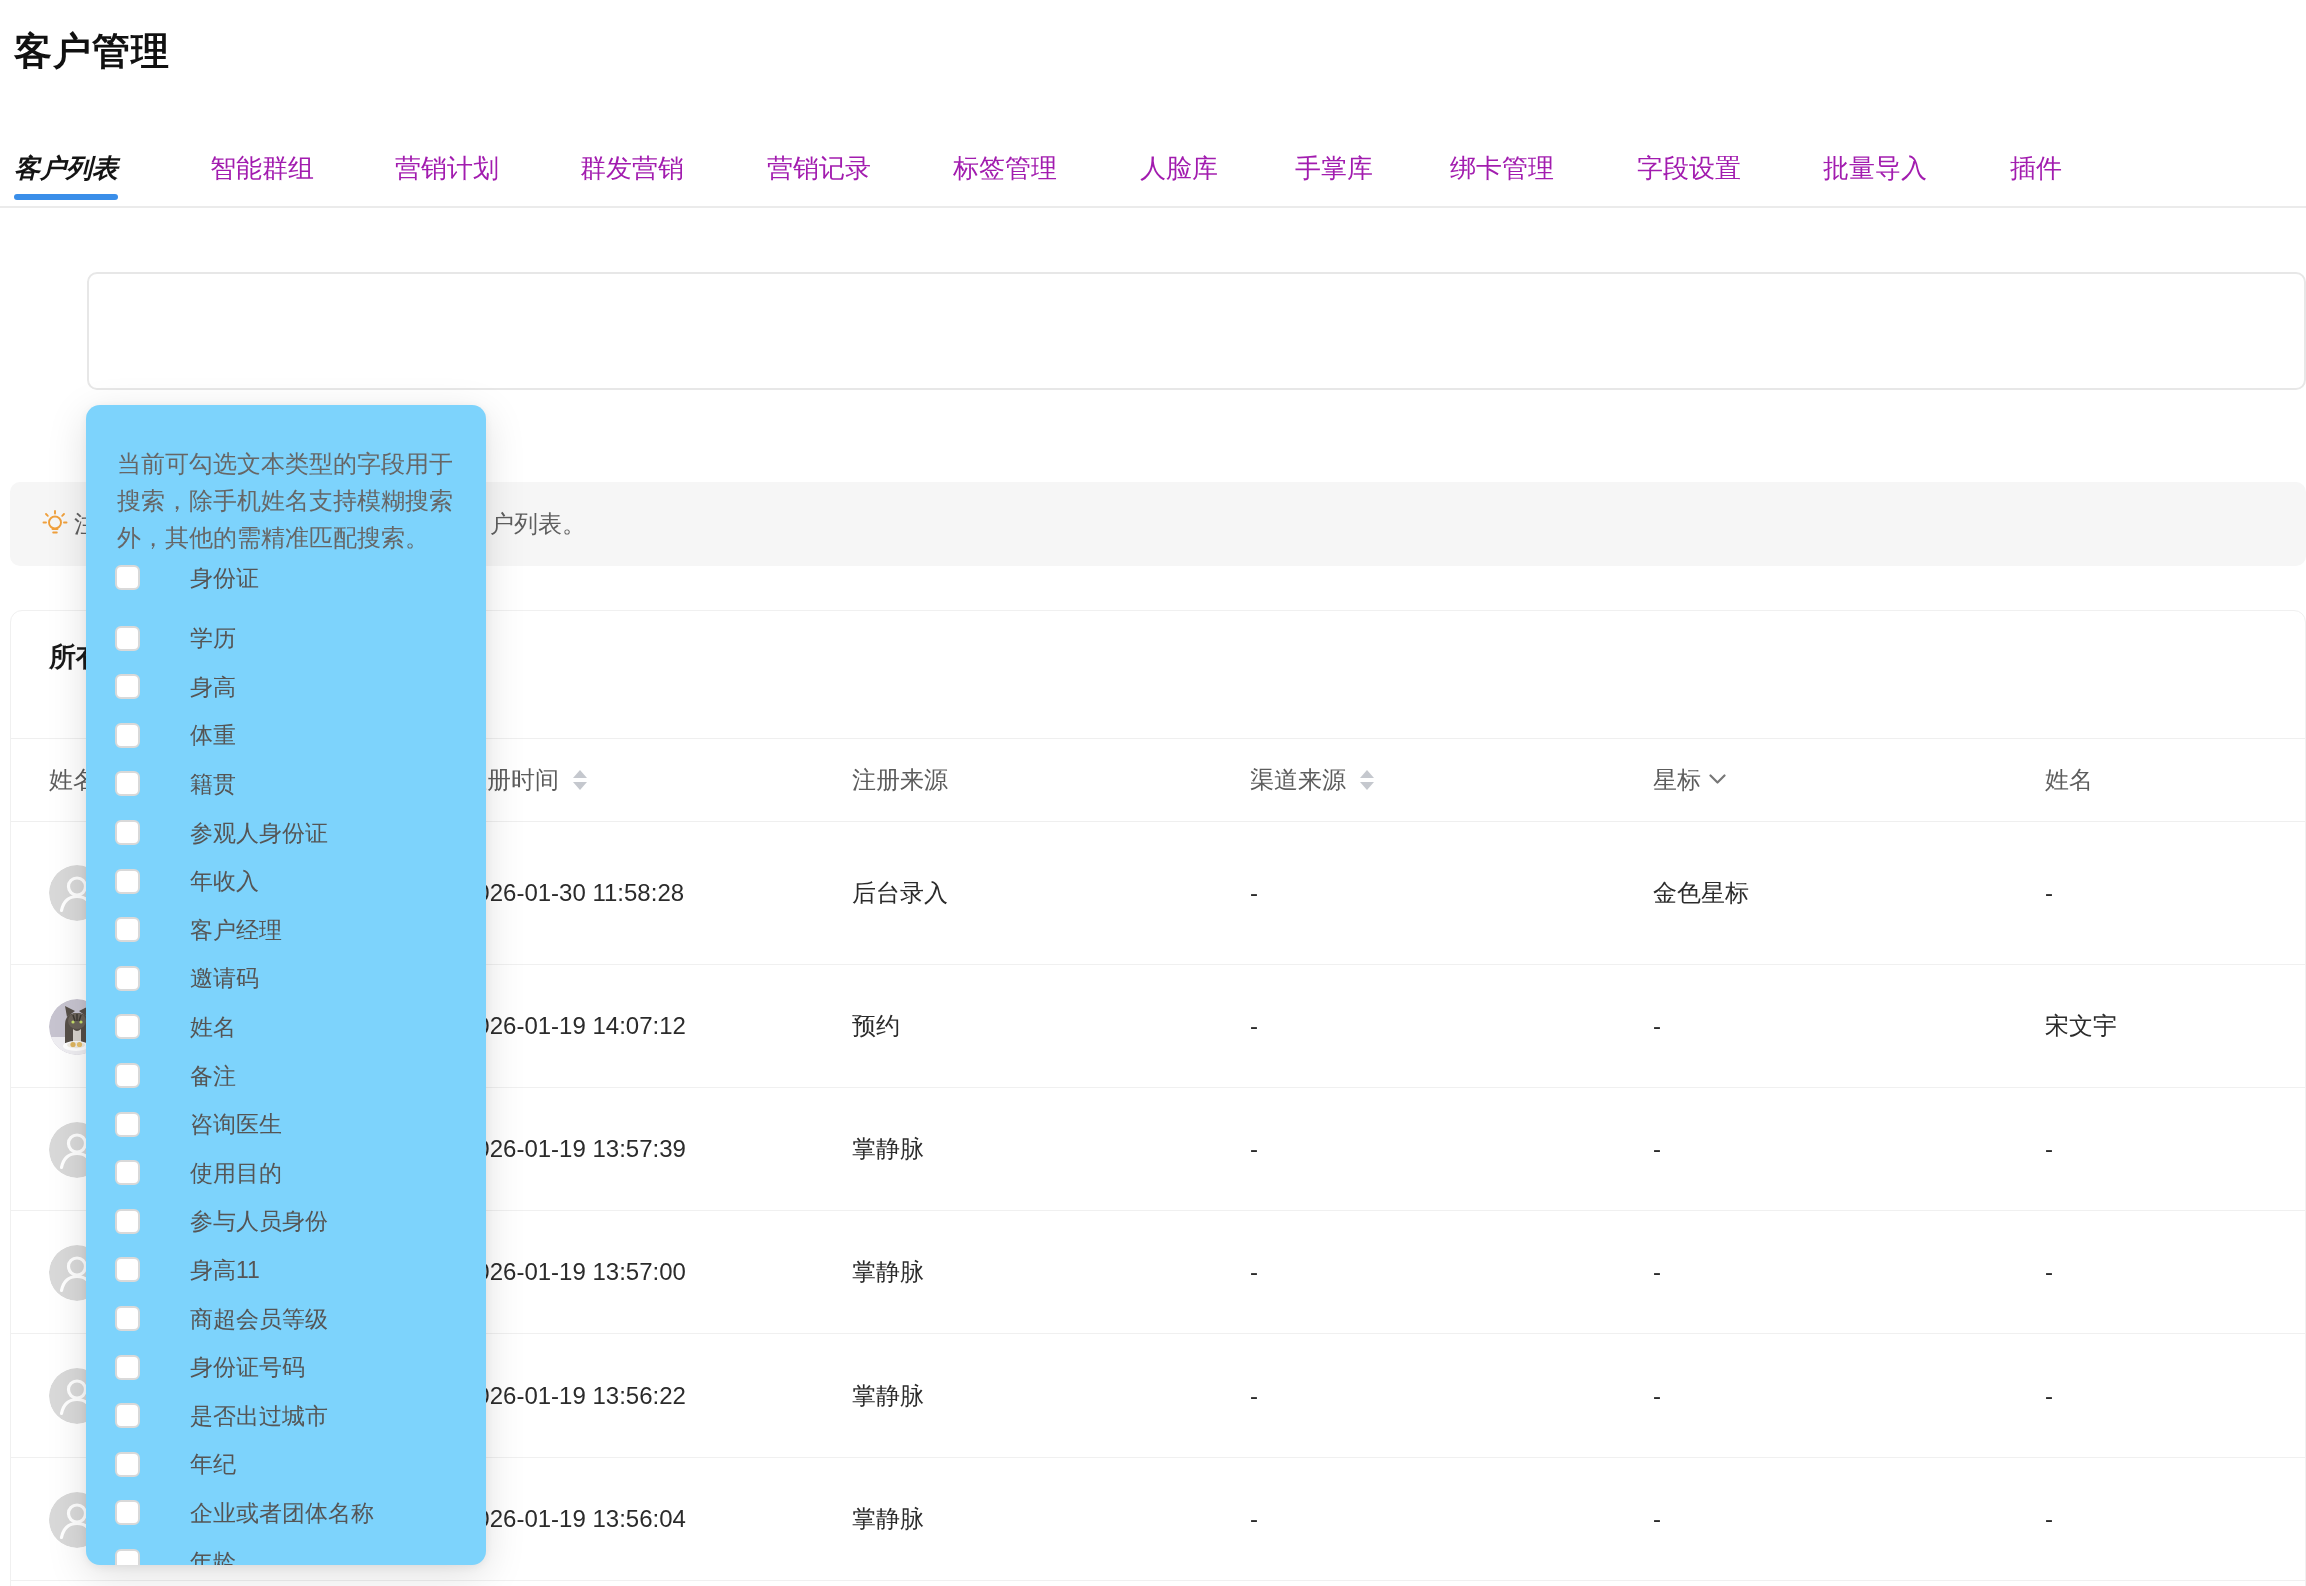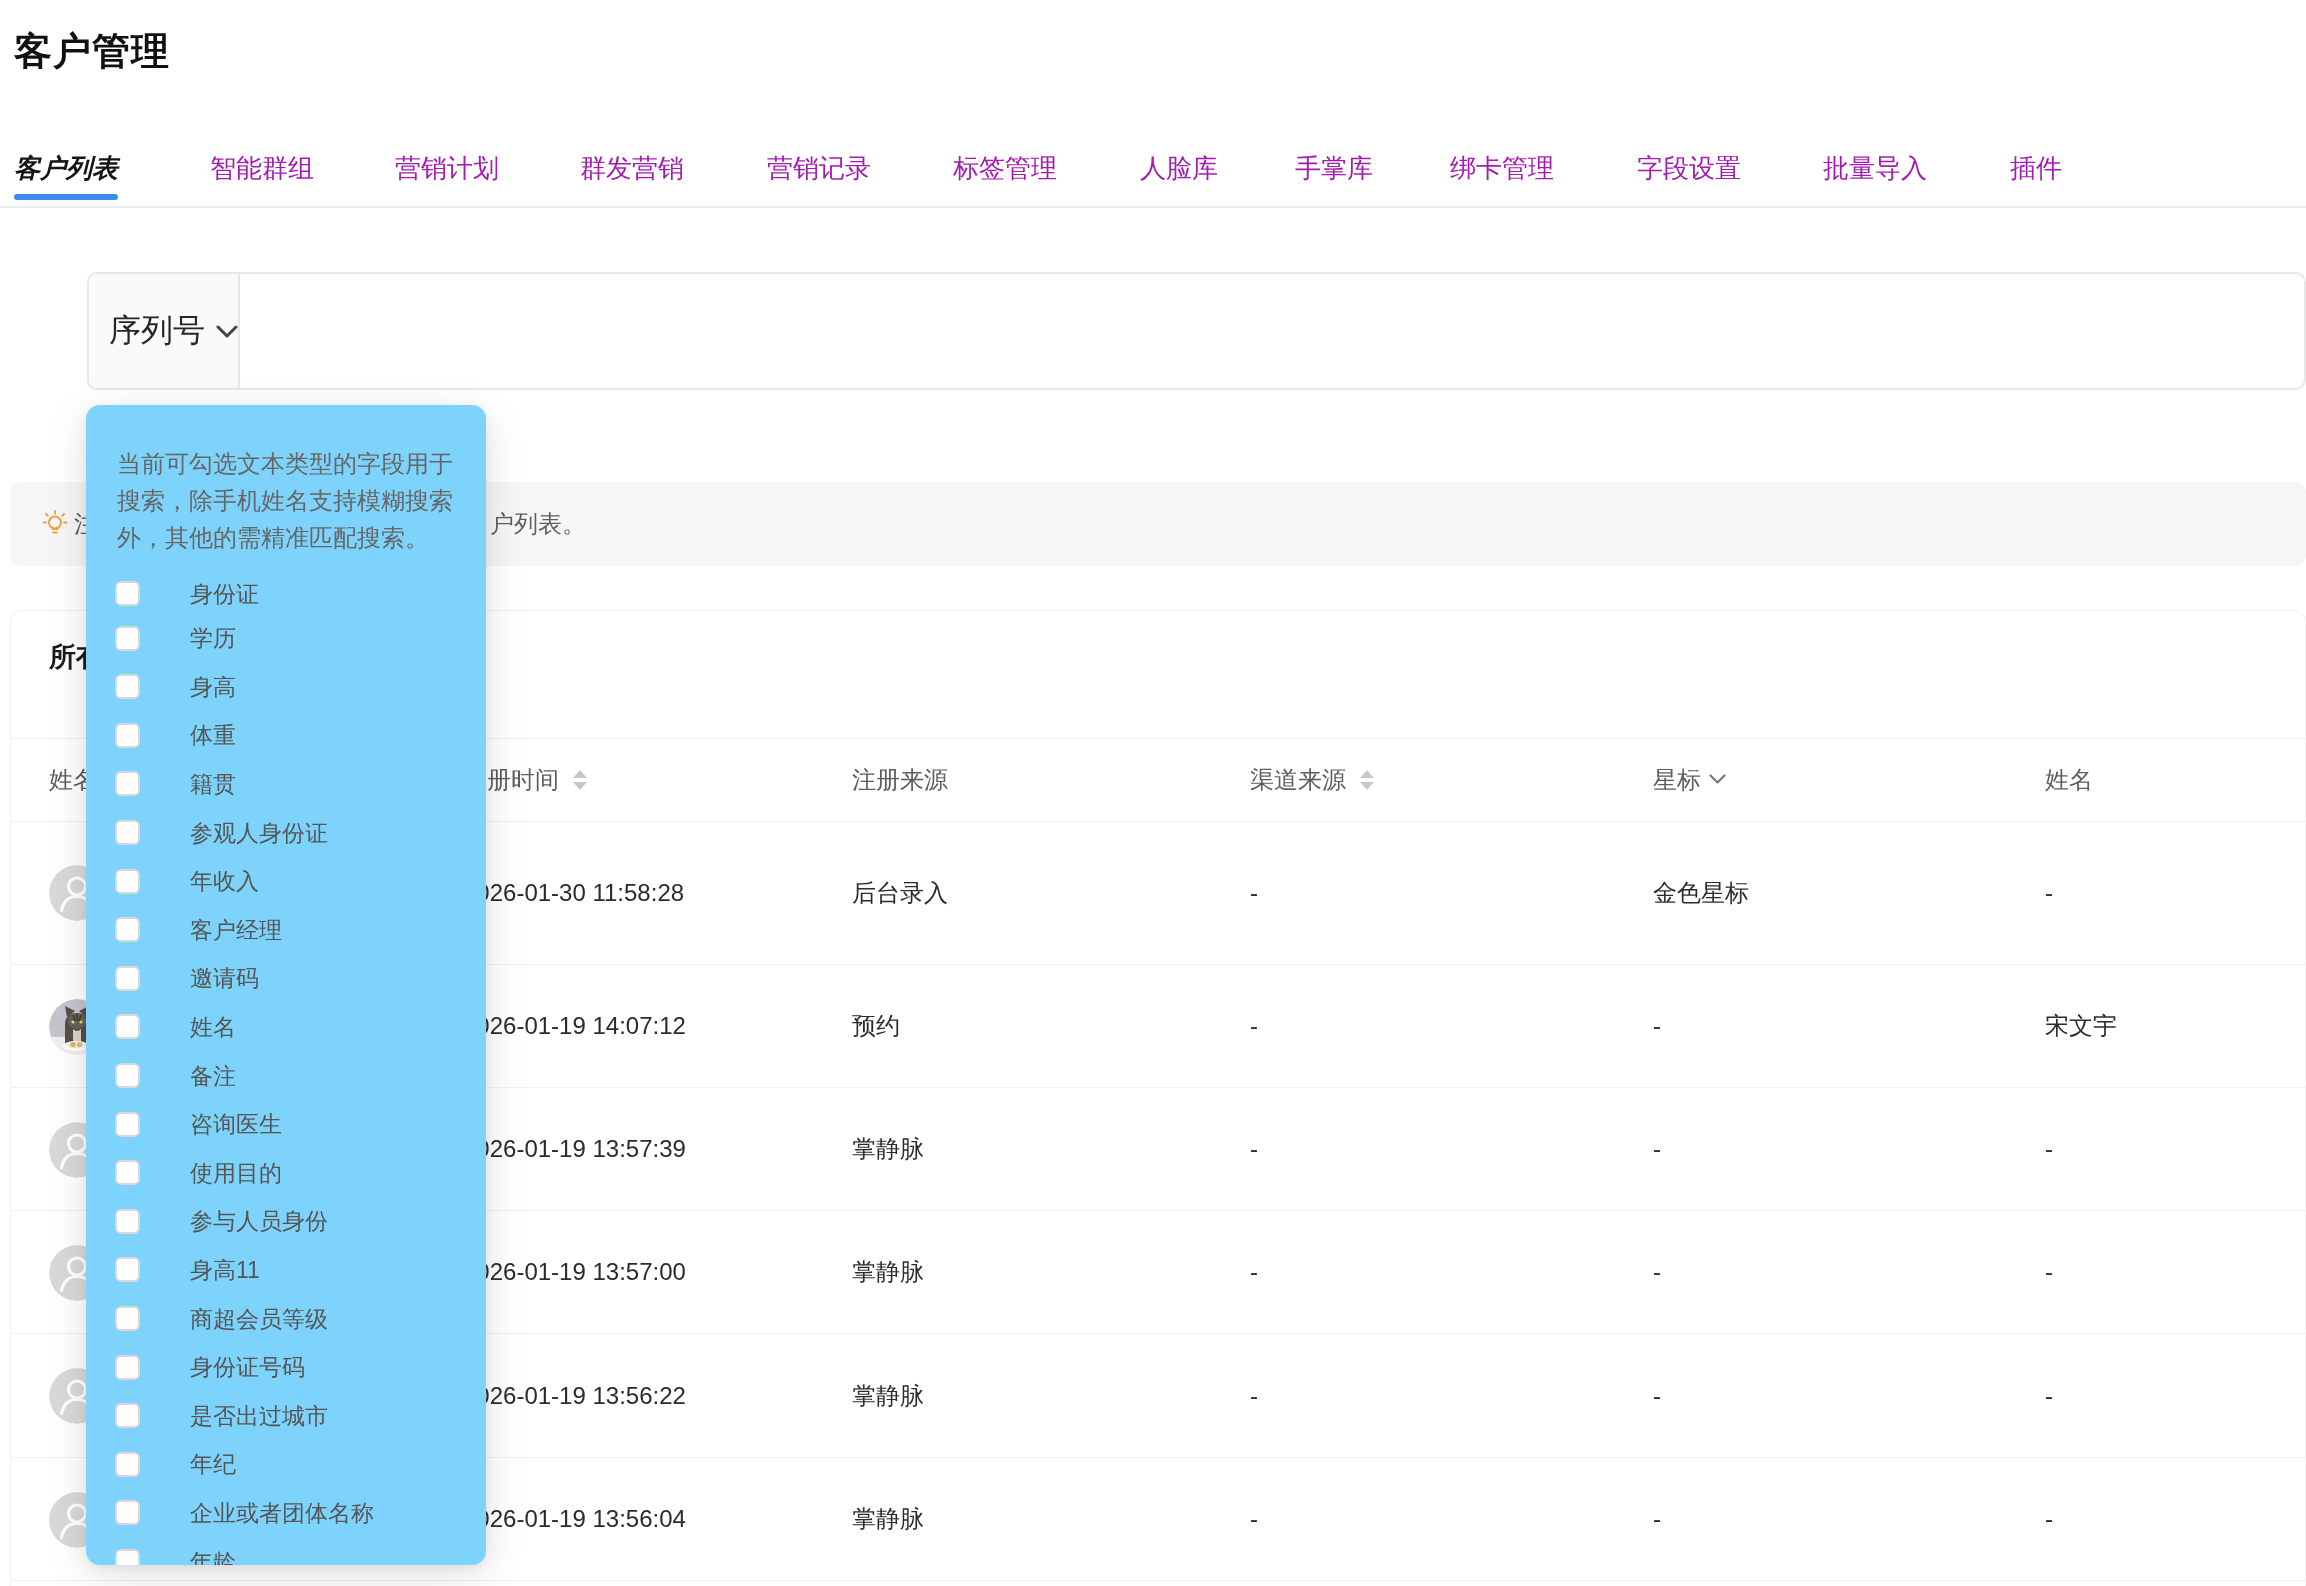--- a/index.html
+++ b/index.html
@@ -59,26 +59,20 @@
     <div class="tab" style="left: 953px;">标签管理</div>
     <div class="tab" style="left: 1140px;">人脸库</div>
     <div class="tab" style="left: 1295px;">手掌库</div>
     <div class="tab" style="left: 1450px;">绑卡管理</div>
     <div class="tab" style="left: 1637px;">字段设置</div>
     <div class="tab" style="left: 1823px;">批量导入</div>
     <div class="tab" style="left: 2010px;">插件</div>
   </div>
 
 <div class="searchbox">
-  <div class="sb-left">
-    <span>序列号</span>
-    <svg width="22" height="13" viewBox="0 0 22 13" fill="none">
-      <polyline points="2,2 11,11 20,2" stroke="#444" stroke-width="3" fill="none" stroke-linecap="round" stroke-linejoin="round"></polyline>
-    </svg>
-  </div>
 </div>
 
 <div class="notice">
   <svg class="bulb" width="30" height="30" viewBox="0 0 30 30" fill="none" stroke="#f0a03c" stroke-width="1.9" stroke-linecap="round">
     <circle cx="15" cy="13.5" r="6"></circle>
     <path d="M12.5 20 L17.5 20"></path>
     <path d="M13.2 23.5 L16.8 23.5"></path>
     <path d="M15 4.5 L15 2"></path>
     <path d="M7.8 6.8 L6 5"></path>
     <path d="M22.2 6.8 L24 5"></path>
@@ -214,21 +208,21 @@
         <div class="cell" style="left: 1239px;">-</div>
         <div class="cell" style="left: 1642px;">-</div>
         <div class="cell" style="left: 2034px;">-</div>
       </div>
     </div>
 </div>
 
 <div class="panel">
   <div class="panel-hint">当前可勾选文本类型的字段用于搜索，除手机姓名支持模糊搜索外，其他的需精准匹配搜索。</div>
   <div id="field-list">
-      <div class="field-item" style="top: 164px; padding-left: 32px;">
+      <div class="field-item" style="top: 148px; padding-left: 32px;">
         <span class="checkbox"></span>
         <span class="field-label">身份证</span>
       </div>
       <div class="field-item" style="top: 208.6px;">
         <span class="checkbox"></span>
         <span class="field-label">学历</span>
       </div>
       <div class="field-item" style="top: 257.2px;">
         <span class="checkbox"></span>
         <span class="field-label">身高</span>

